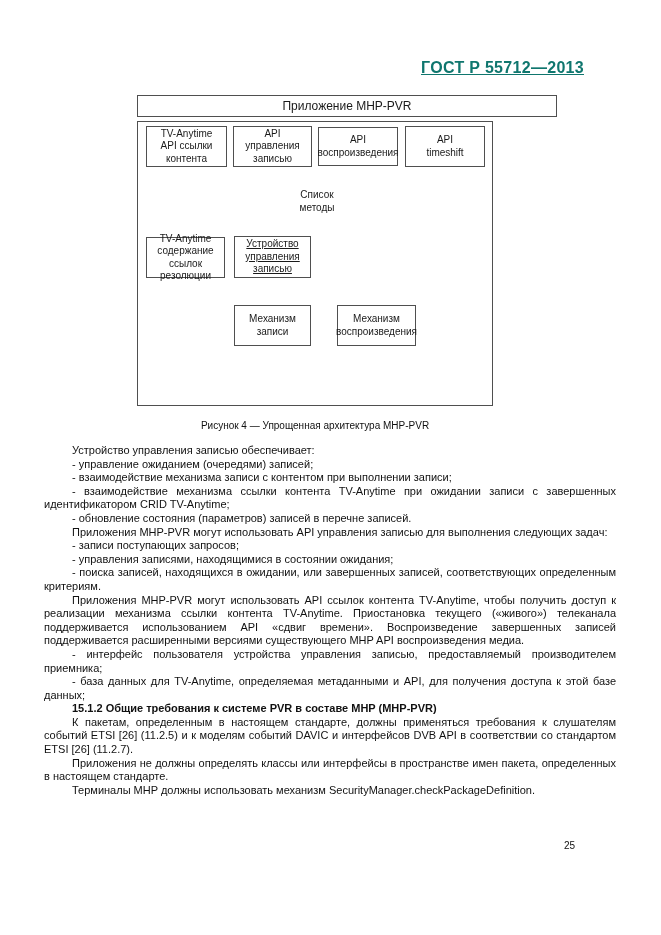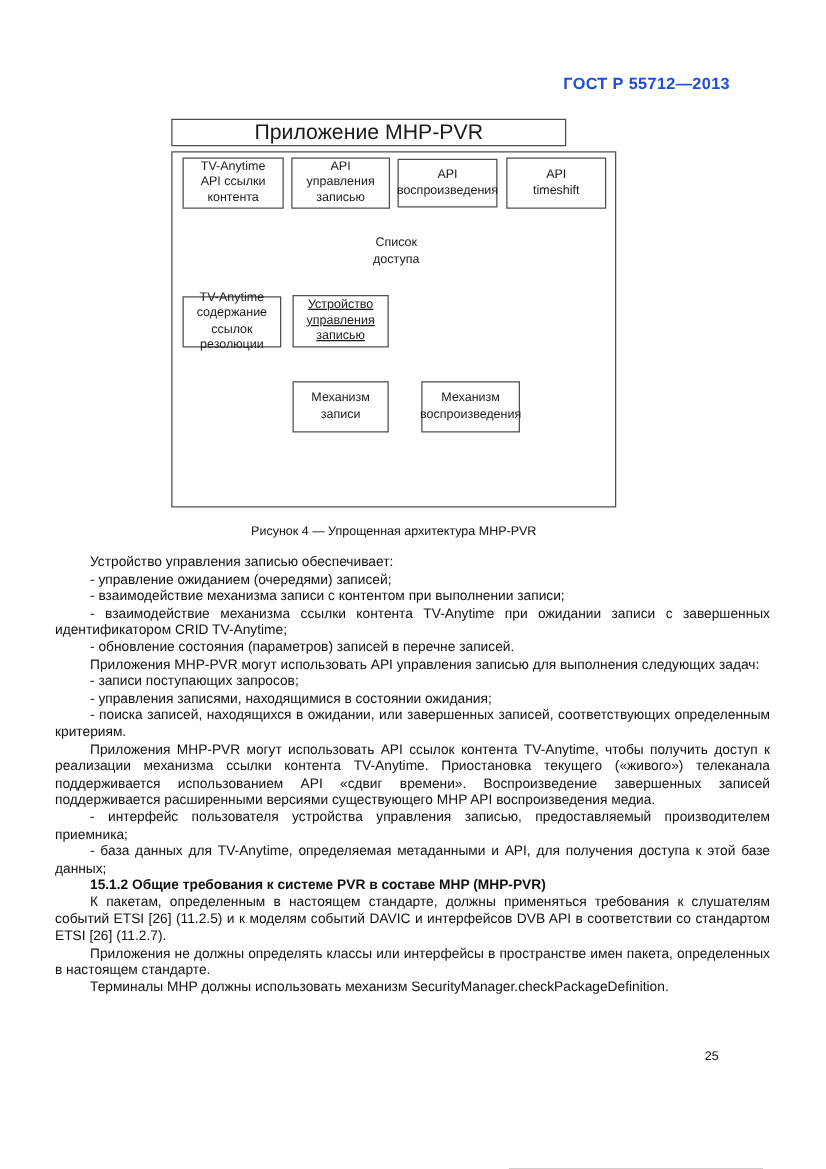--- a/index.html
+++ b/index.html
@@ -9,43 +9,44 @@
     margin:0 auto;
     background:#ffffff;
     font-family:"Liberation Sans", sans-serif;
     color:#111;
     overflow:hidden;
   }
   
   .doc-header{
     position:absolute;
     top:59px;right:77px;
-    font-size:13px;font-weight:bold;
+    font-size:16px;font-weight:bold;
     letter-spacing:0.3px;
-    color:#1d4ed8;
+    color:#0f766e;
+    text-decoration:underline;
   }
   
   .diagram{
     position:absolute;left:137px;top:95px;
     width:356px;height:315px;
   }
   .dg-box{
     position:absolute;
     box-sizing:border-box;
     border:1px solid #4f4f4f;
     background:#fff;
     display:flex;align-items:center;justify-content:center;
     text-align:center;
     font-size:10px;line-height:12.5px;
     white-space:pre-line;
     color:#1a1a1a;
   }
   .dg-appbox{
-    left:0;top:0;width:316px;height:22px;
-    font-size:17px;
+    left:0;top:0;width:420px;height:22px;
+    font-size:12px;
   }
   .dg-container{
     position:absolute;
     box-sizing:border-box;
     left:0;top:26px;width:356px;height:285px;
     border:1px solid #4f4f4f;
     background:#fff;
   }
   .dg-svg{position:absolute;left:0;top:0;width:356px;height:315px;}
   .dg-ellipse-label{
@@ -117,21 +118,21 @@
 контента</div>
     <div class="dg-box" style="left:96px;top:31px;width:79px;height:41px;">API
 управления
 записью</div>
     <div class="dg-box" style="left:181px;top:32px;width:80px;height:39px;">API
 воспроизведения</div>
     <div class="dg-box" style="left:268px;top:31px;width:80px;height:41px;">API
 timeshift</div>
 
     <div class="dg-ellipse-label" style="left:133px;top:90px;width:94px;height:33px;">Список
-доступа</div>
+методы</div>
 
     <div class="dg-box" style="left:9px;top:142px;width:79px;height:41px;">TV-Anytime
 содержание
 ссылок резолюции</div>
     <div class="dg-box" style="left:97px;top:141px;width:77px;height:42px;text-decoration:underline;">Устройство
 управления
 записью</div>
 
     <div class="dg-box" style="left:97px;top:210px;width:77px;height:41px;">Механизм
 записи</div>

